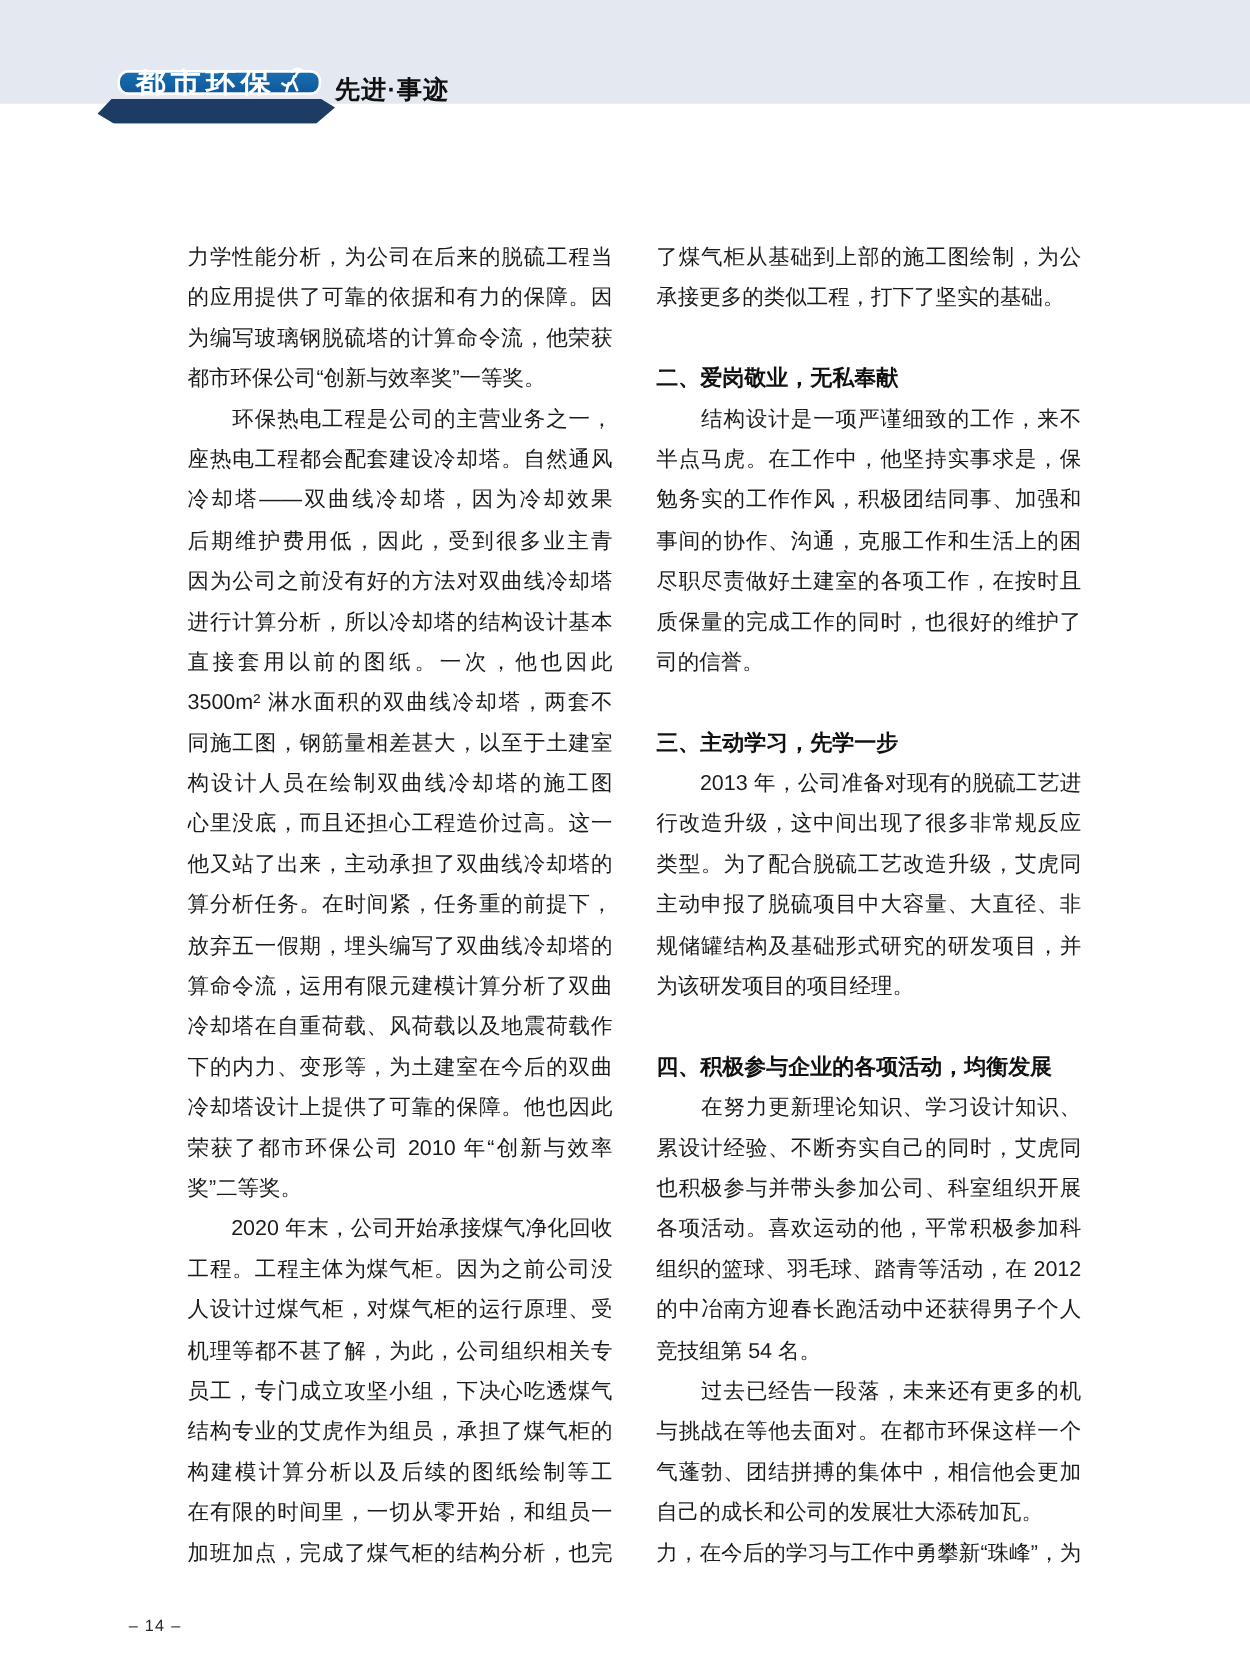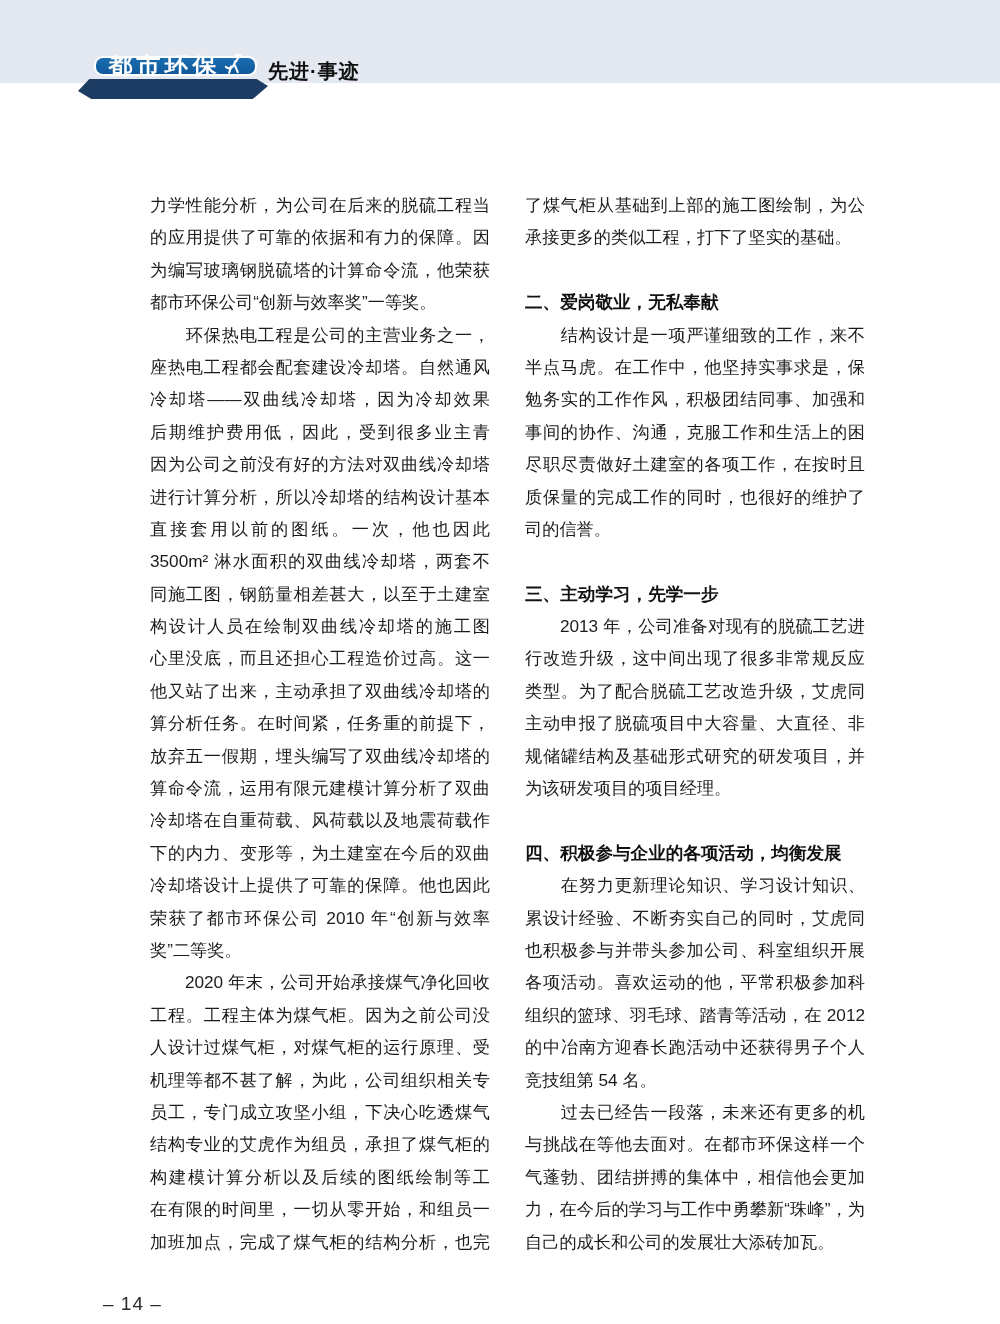--- a/index.html
+++ b/index.html
@@ -52,21 +52,21 @@
     text-align:justify;text-align-last:justify;
     overflow:hidden;
   }
   .line.end{text-align-last:left;}
   .line.head{font-weight:bold;font-size:17.6px;text-align-last:left;color:#111;}
   .line.blank{}
 
   
   .page-number{
     position:absolute;left:103px;top:1293px;
-    font-size:19px;color:#2a2a2a;letter-spacing:1px;
+    font-size:13px;color:#2a2a2a;letter-spacing:1px;
   }
 </style>
 </head>
 <body>
 
 <div class="page">
 
   <div class="header-band">
     <div class="badge-wrap">
       <div class="ribbon"></div>
@@ -148,20 +148,20 @@
         <div class="line body">　　在努力更新理论知识、学习设计知识、积</div>
         <div class="line body">累设计经验、不断夯实自己的同时，艾虎同志</div>
         <div class="line body">也积极参与并带头参加公司、科室组织开展的</div>
         <div class="line body">各项活动。喜欢运动的他，平常积极参加科室</div>
         <div class="line body">组织的篮球、羽毛球、踏青等活动，在 2012 年</div>
         <div class="line body">的中冶南方迎春长跑活动中还获得男子个人</div>
         <div class="line end">竞技组第 54 名。</div>
         <div class="line body">　　过去已经告一段落，未来还有更多的机遇</div>
         <div class="line body">与挑战在等他去面对。在都市环保这样一个朝</div>
         <div class="line body">气蓬勃、团结拼搏的集体中，相信他会更加努</div>
+        <div class="line end">自己的成长和公司的发展壮大添砖加瓦。</div>
         <div class="line body">力，在今后的学习与工作中勇攀新“珠峰”，为</div>
-        <div class="line end">自己的成长和公司的发展壮大添砖加瓦。</div>
       </div>
   </div>
 
   <div class="page-number">– 14 –</div>
 
 </div>
 
 </body></html>

